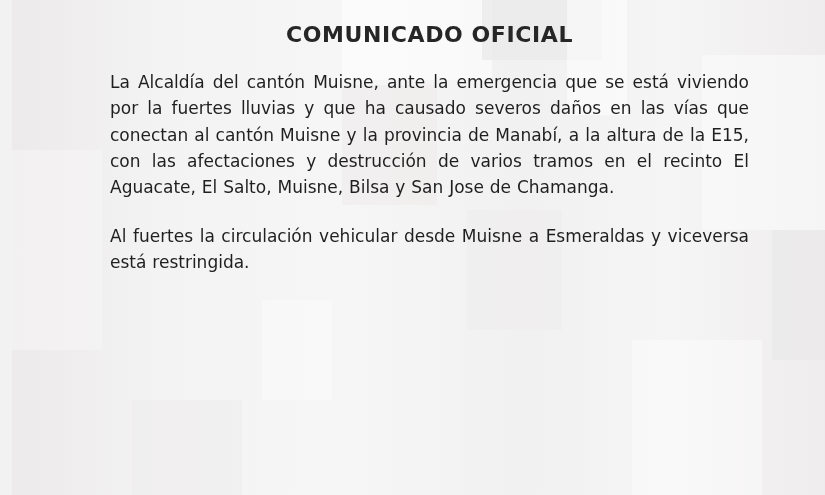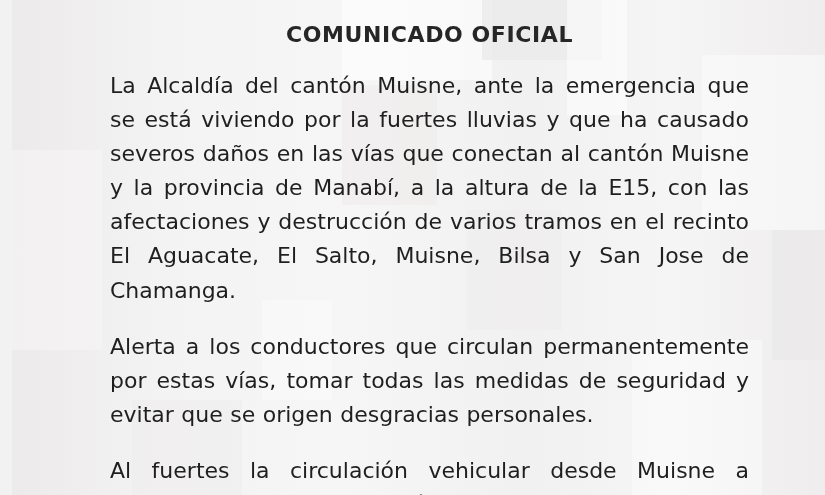--- a/index.html
+++ b/index.html
@@ -55,21 +55,21 @@
     font-size: 22px;
     letter-spacing: 0.6px;
     color: #262626;
     margin: 6px 0 22px 0;
   }
 
   .para {
     text-align: justify;
     text-align-last: left;
     font-family: "DejaVu Sans", sans-serif;
-    font-size: 22px;
+    font-size: 17px;
     line-height: 1.55;
     color: #1f1f1f;
     margin: 0 0 22px 0;
     word-spacing: 0.5px;
   }
   .para:last-child { margin-bottom: 0; }
 </style>
 </head>
 <body>
 
@@ -86,18 +86,17 @@
   <div class="tex t9"></div>
   <div class="tex t10"></div>
   <div class="tex t11"></div>
 
   <div class="content">
 
     <h1 class="doc-title">COMUNICADO OFICIAL</h1>
 
     <p class="para">La Alcaldía del cantón Muisne, ante la emergencia que se está viviendo por la fuertes lluvias y que ha causado severos daños en las vías que conectan al cantón Muisne y la provincia de Manabí, a la altura de la E15, con las afectaciones y destrucción de varios tramos en el recinto El Aguacate,  El Salto, Muisne, Bilsa y San Jose de Chamanga.</p>
 
-    <p class="para">Alerta a los conductores que circulan permanentemente por estas vías, tomar todas las medidas de seguridad y evitar que se origen desgracias personales.</p>
 
     <p class="para">Al fuertes la circulación vehicular desde Muisne a Esmeraldas y viceversa está restringida.</p>
 
   </div>
 </div>
 
 </body></html>

